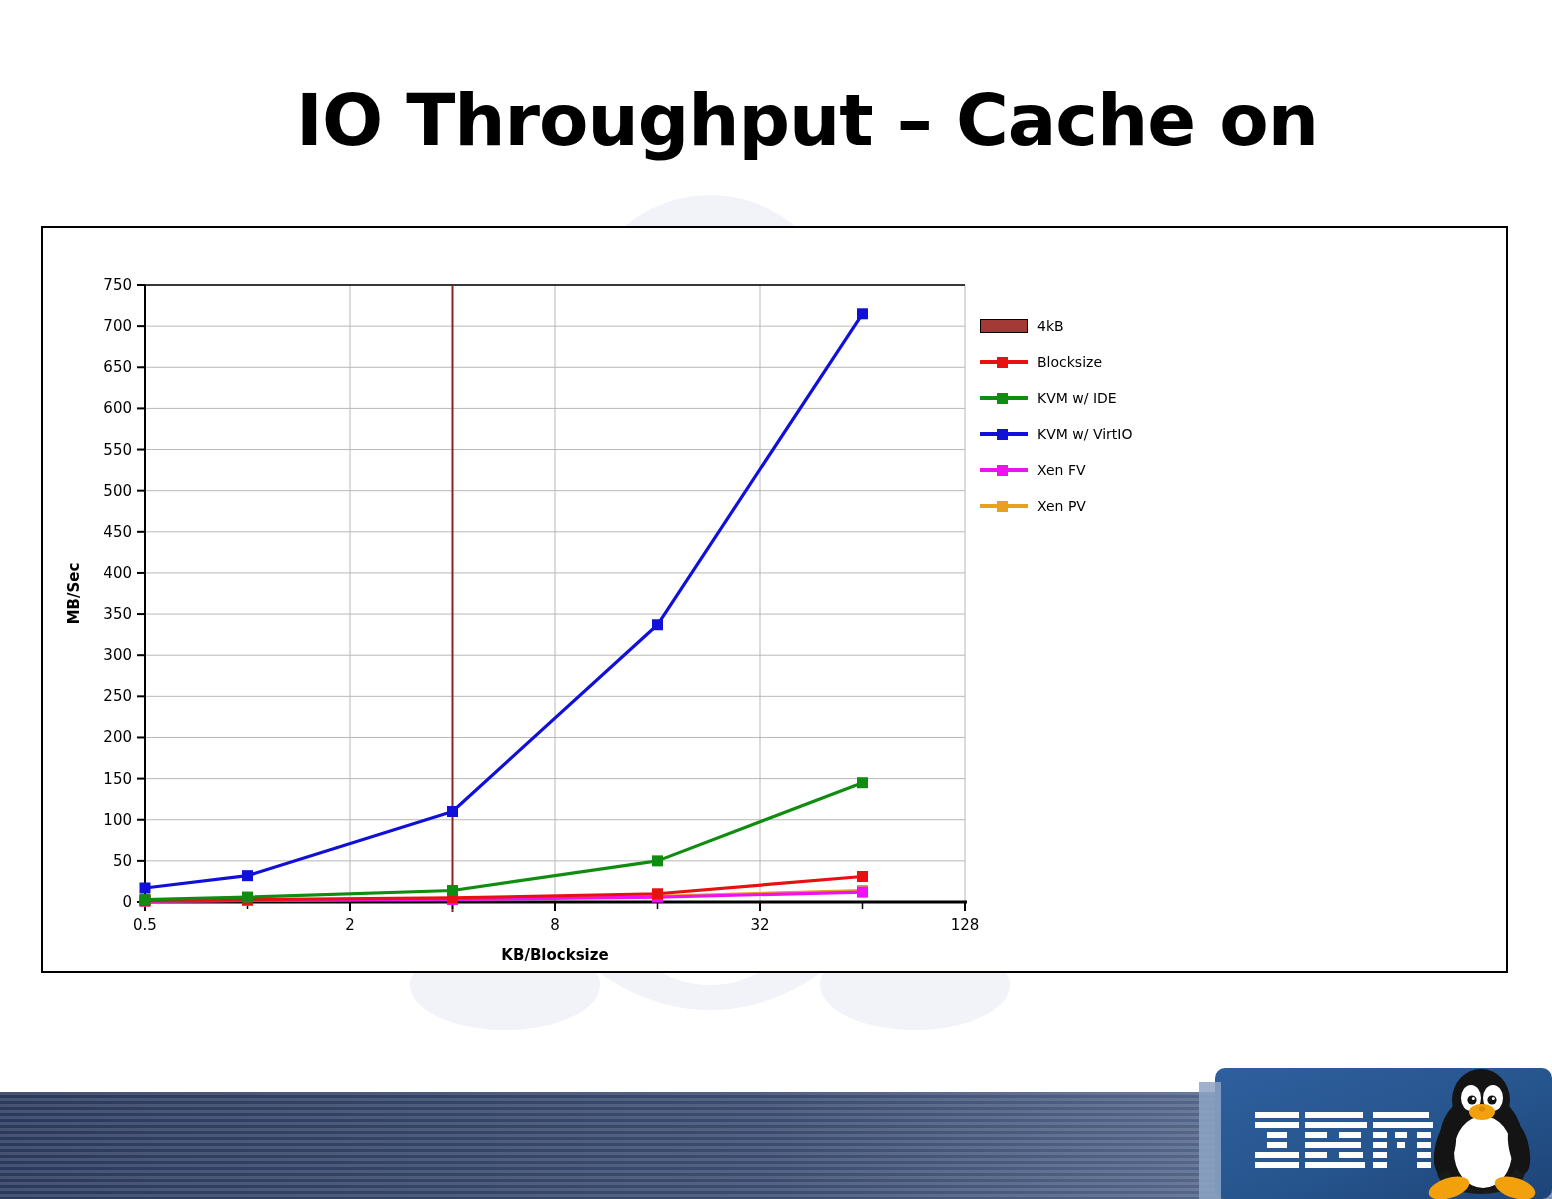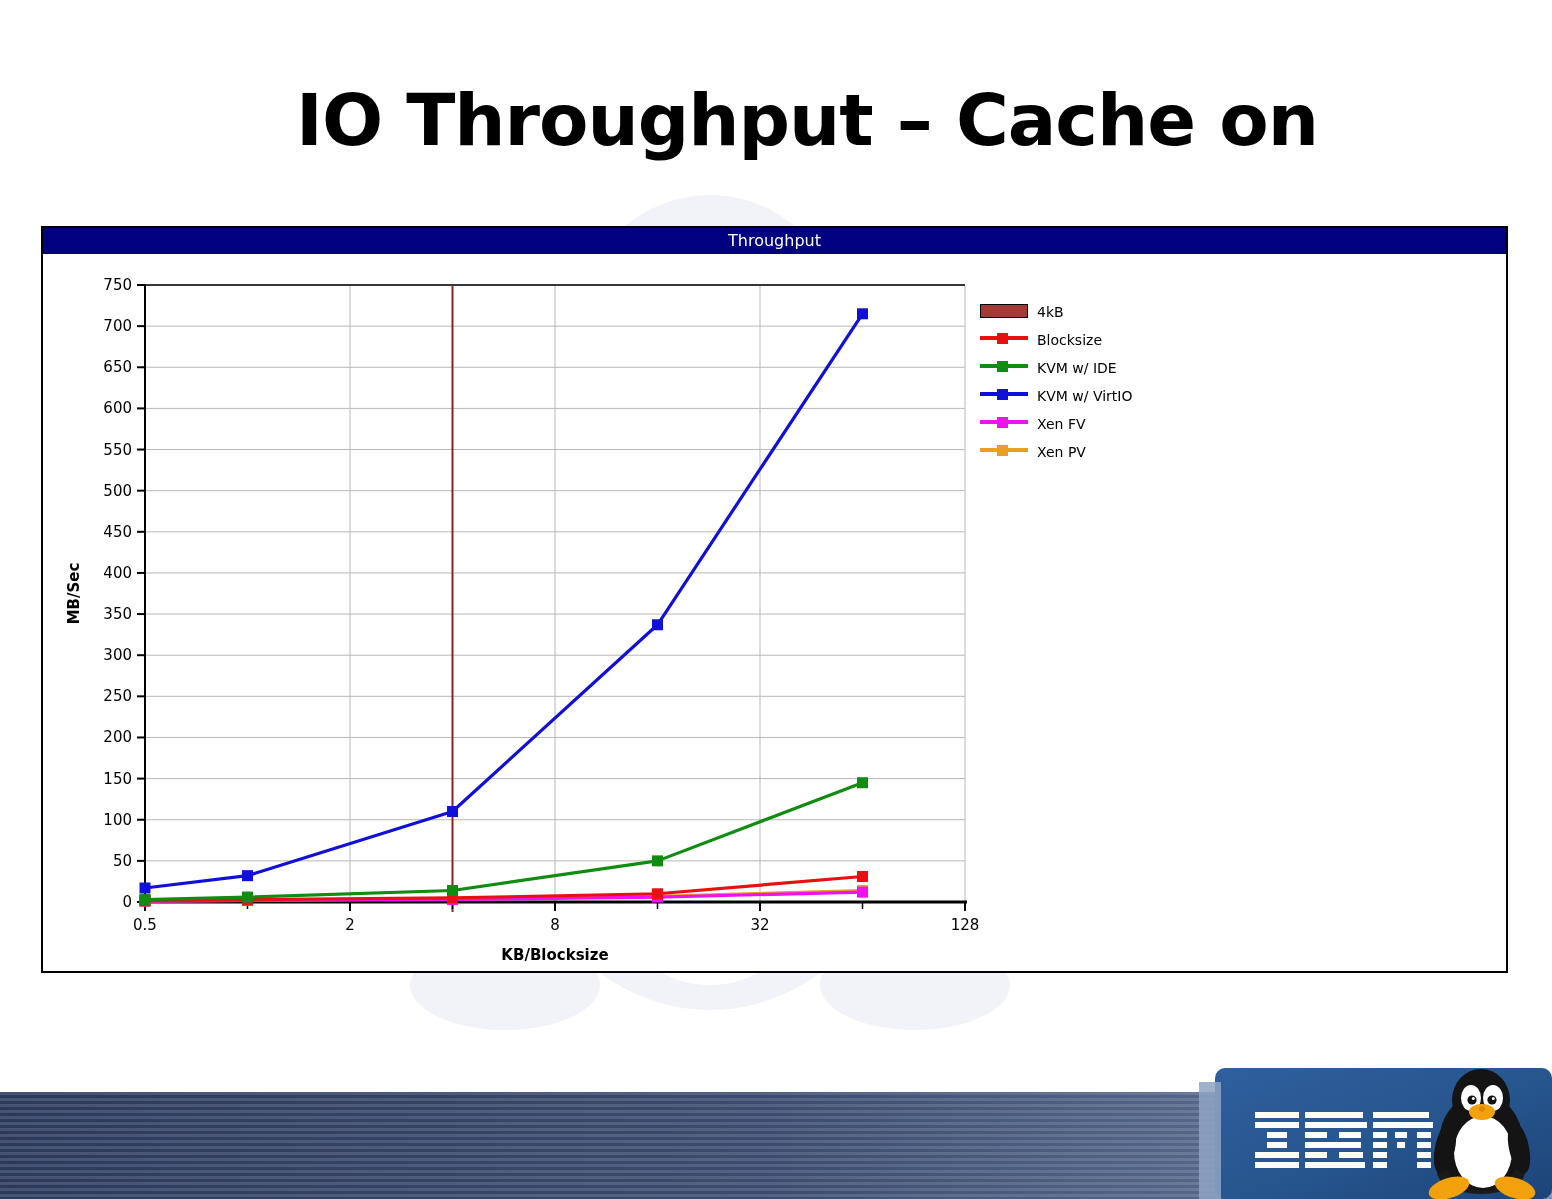--- a/index.html
+++ b/index.html
@@ -78,22 +78,23 @@
 
   
   #legend {
     position: absolute;
     left: 937px;
     top: 50px;
     z-index: 5;
   }
   .legend-row {
     display: flex;
-    align-items: flex-start;
+    align-items: center;
     height: 28px;
+    margin-top: 8px;
   }
   .legend-key {
     width: 48px;
     height: 12px;
     position: relative;
     margin-right: 9px;
     flex: 0 0 auto;
   }
   .legend-key .lk-line {
     position: absolute;
@@ -159,23 +160,20 @@
     <ellipse cx="380" cy="640" rx="150" ry="225"></ellipse>
     <ellipse cx="330" cy="235" rx="42" ry="52"></ellipse>
     <ellipse cx="432" cy="235" rx="42" ry="52"></ellipse>
   </g>
 </svg>
 
 <div id="slide-title">IO Throughput – Cache on</div>
 
 <div id="chart-panel">
 
-  <div id="chart-titlebar">
-    <span>Throughput</span>
-  </div>
 
   <div id="plot-area-wrap">
 
     
     <svg id="chart-svg" width="1463" height="717" viewBox="0 0 1463 717">
       <g id="g-grid">
           <line x1="102" y1="606.8666666666667" x2="922" y2="606.8666666666667" stroke="#b8b8b8" stroke-width="1"></line>
           <line x1="102" y1="565.7333333333333" x2="922" y2="565.7333333333333" stroke="#b8b8b8" stroke-width="1"></line>
           <line x1="102" y1="524.6" x2="922" y2="524.6" stroke="#b8b8b8" stroke-width="1"></line>
           <line x1="102" y1="483.4666666666667" x2="922" y2="483.4666666666667" stroke="#b8b8b8" stroke-width="1"></line>

